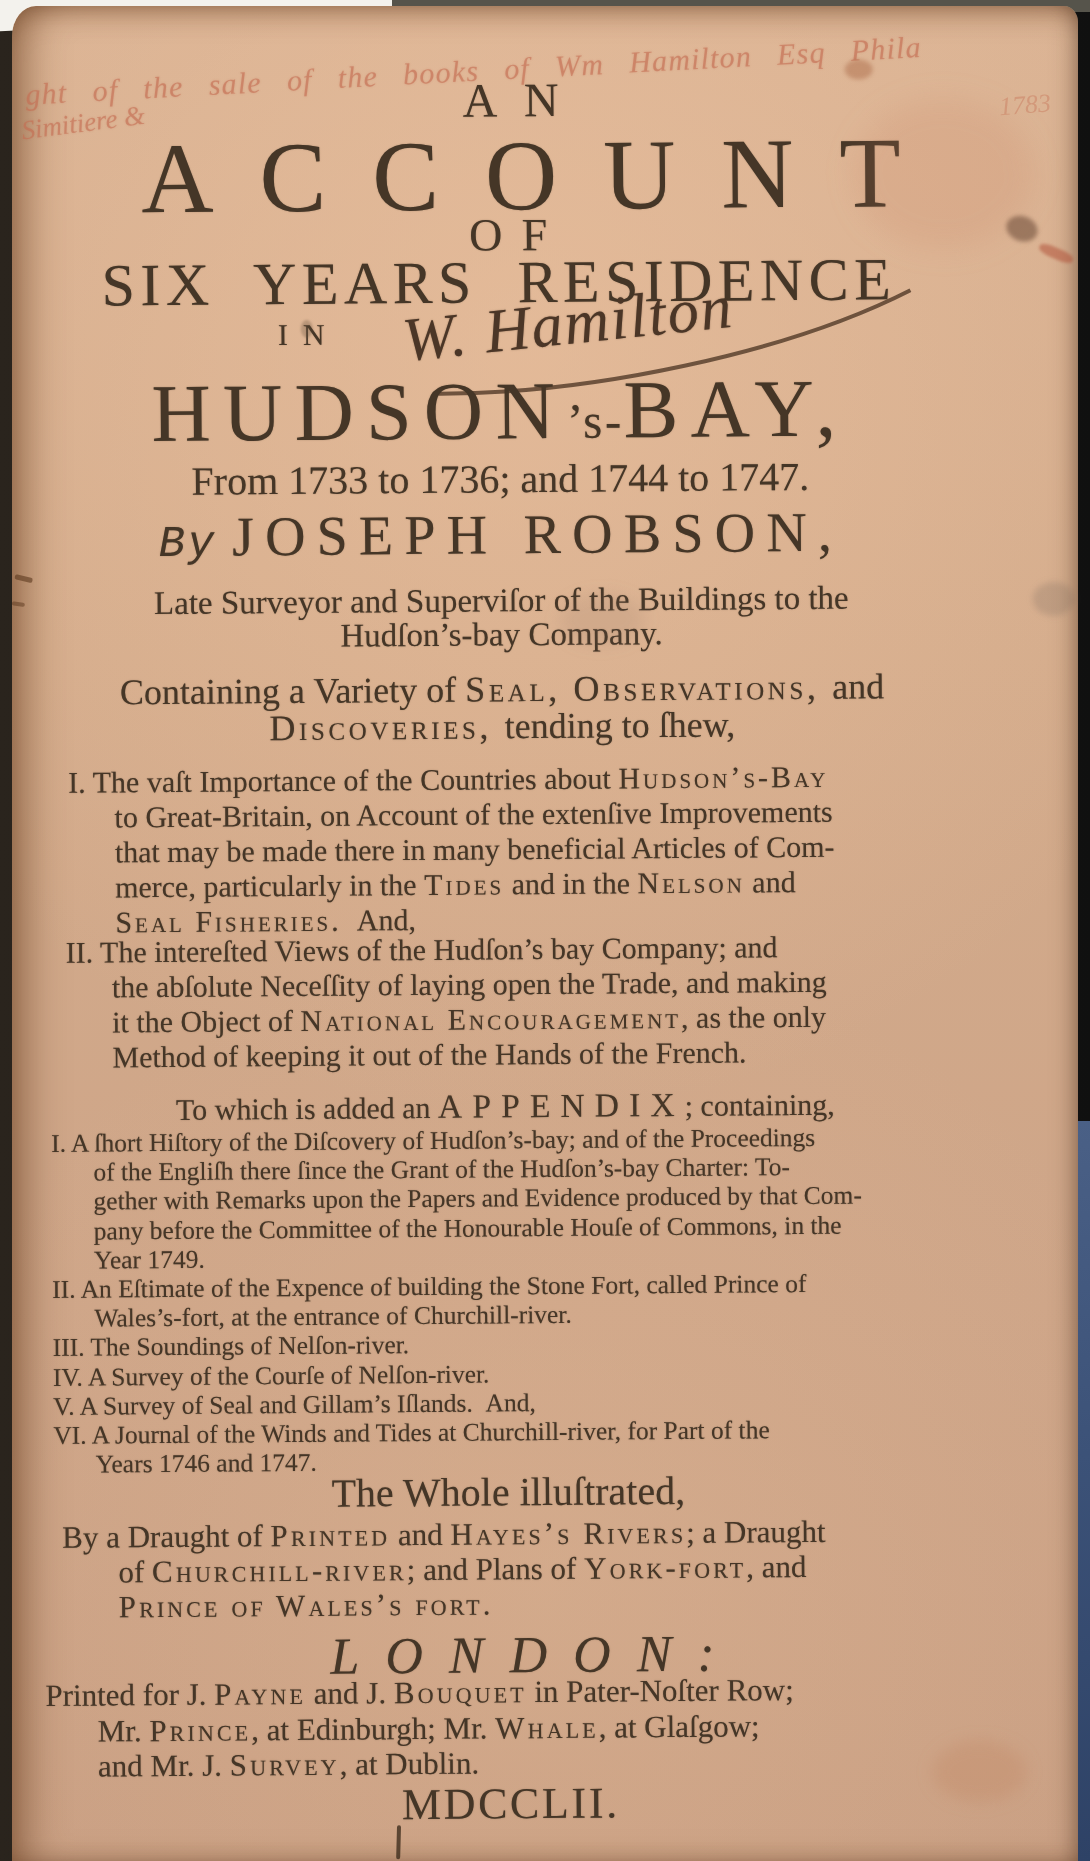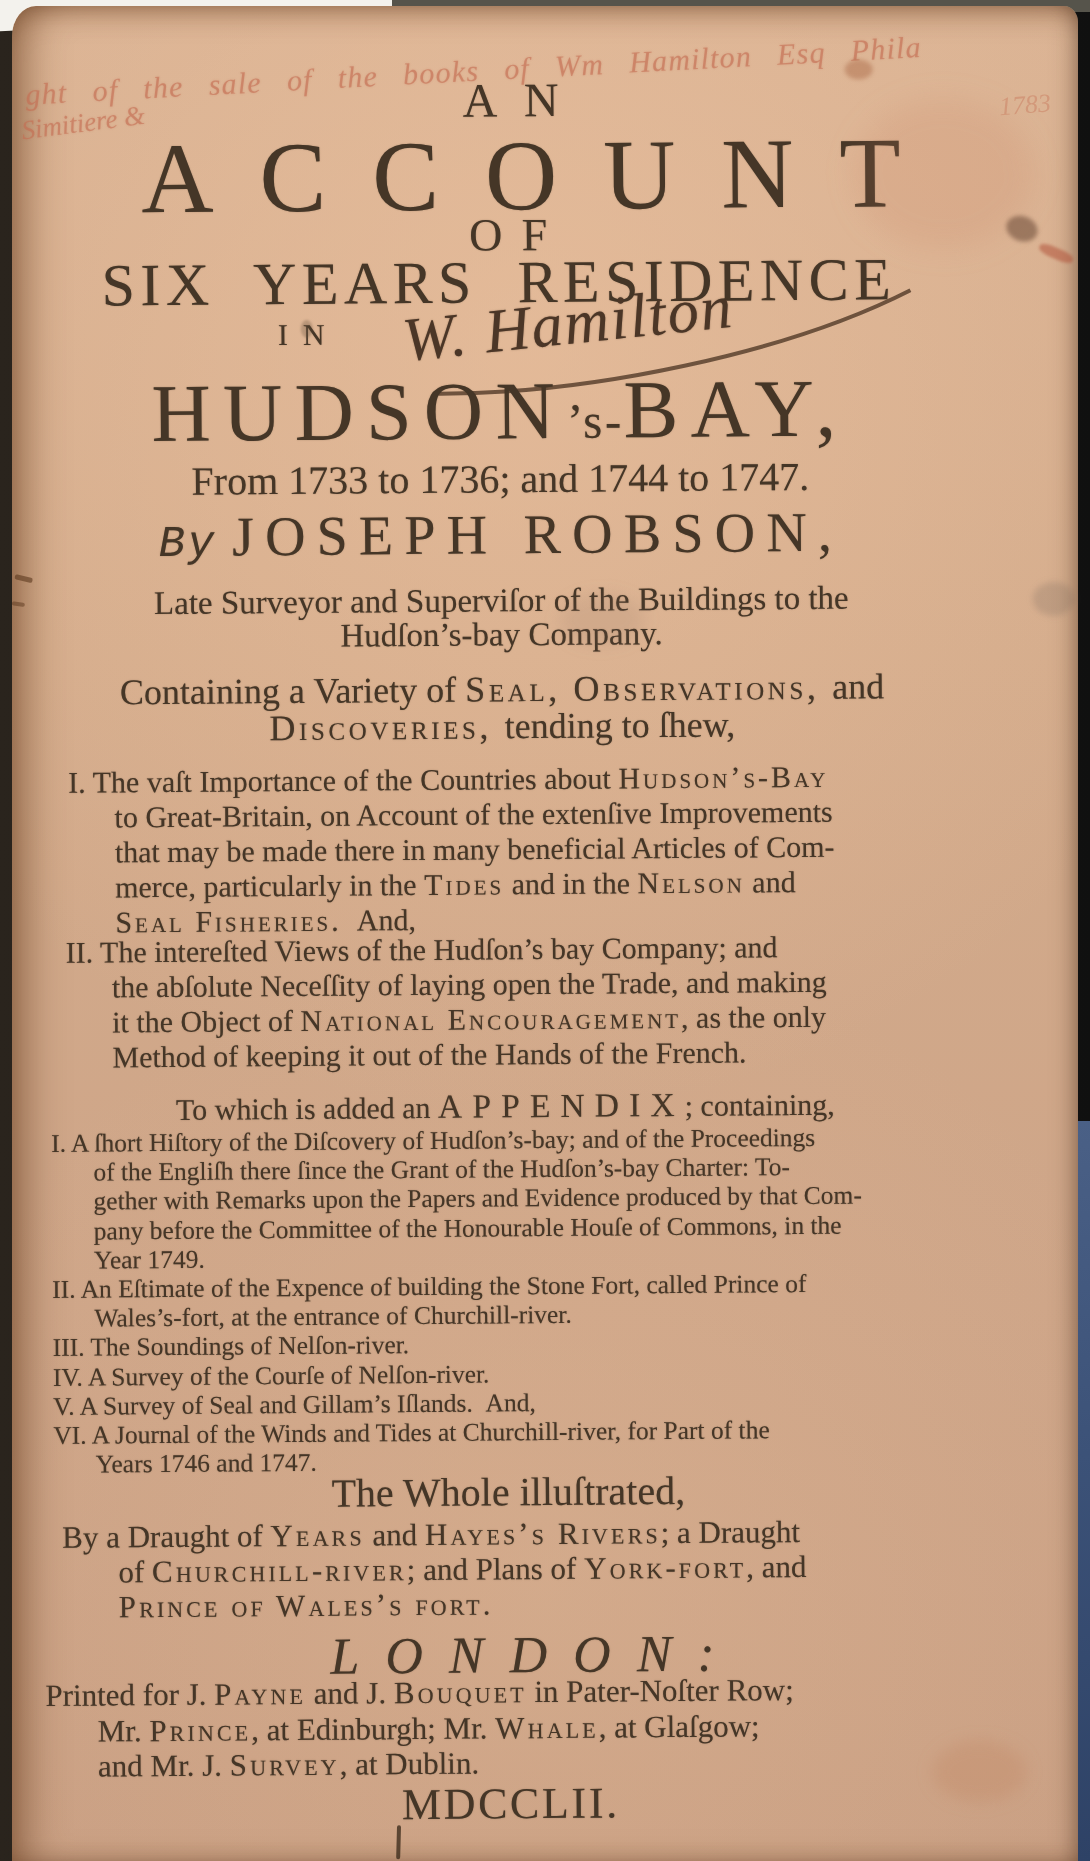--- a/index.html
+++ b/index.html
@@ -158,21 +158,21 @@
       <div>III. The Soundings of Nelſon-river.</div>
       <div>IV. A Survey of the Courſe of Nelſon-river.</div>
       <div>V. A Survey of Seal and Gillam’s Iſlands.&nbsp;&nbsp;And,</div>
       <div>VI. A Journal of the Winds and Tides at Churchill-river, for Part of the</div>
       <div class="acont">Years 1746 and 1747.</div>
     </div>
 
     <div class="t cx whole">The Whole illuſtrated,</div>
 
     <div class="t draught">
-      <div><span>By a Draught of </span><span class="sc">Years</span><span> and </span><span class="sc">Hayes’s Rivers</span><span>; a Draught</span></div>
+      <div><span>By a Draught of </span><span class="sc">Printed</span><span> and </span><span class="sc">Hayes’s Rivers</span><span>; a Draught</span></div>
       <div class="dcont"><span>of </span><span class="sc">Churchill-river</span><span>; and Plans of </span><span class="sc">York-fort</span><span>, and</span></div>
       <div class="dcont"><span class="sc">Prince of Wales’s fort.</span></div>
     </div>
 
     <div class="t cx london">LONDON:</div>
 
     <div class="t imprint">
       <div><span>Printed for J. </span><span class="sc">Payne</span><span> and J. </span><span class="sc">Bouquet</span><span> in Pater-Noſter Row;</span></div>
       <div class="icont"><span>Mr. </span><span class="sc">Prince</span><span>, at Edinburgh; Mr. </span><span class="sc">Whale</span><span>, at Glaſgow;</span></div>
       <div class="icont"><span>and Mr. J. </span><span class="sc">Survey</span><span>, at Dublin.</span></div>

